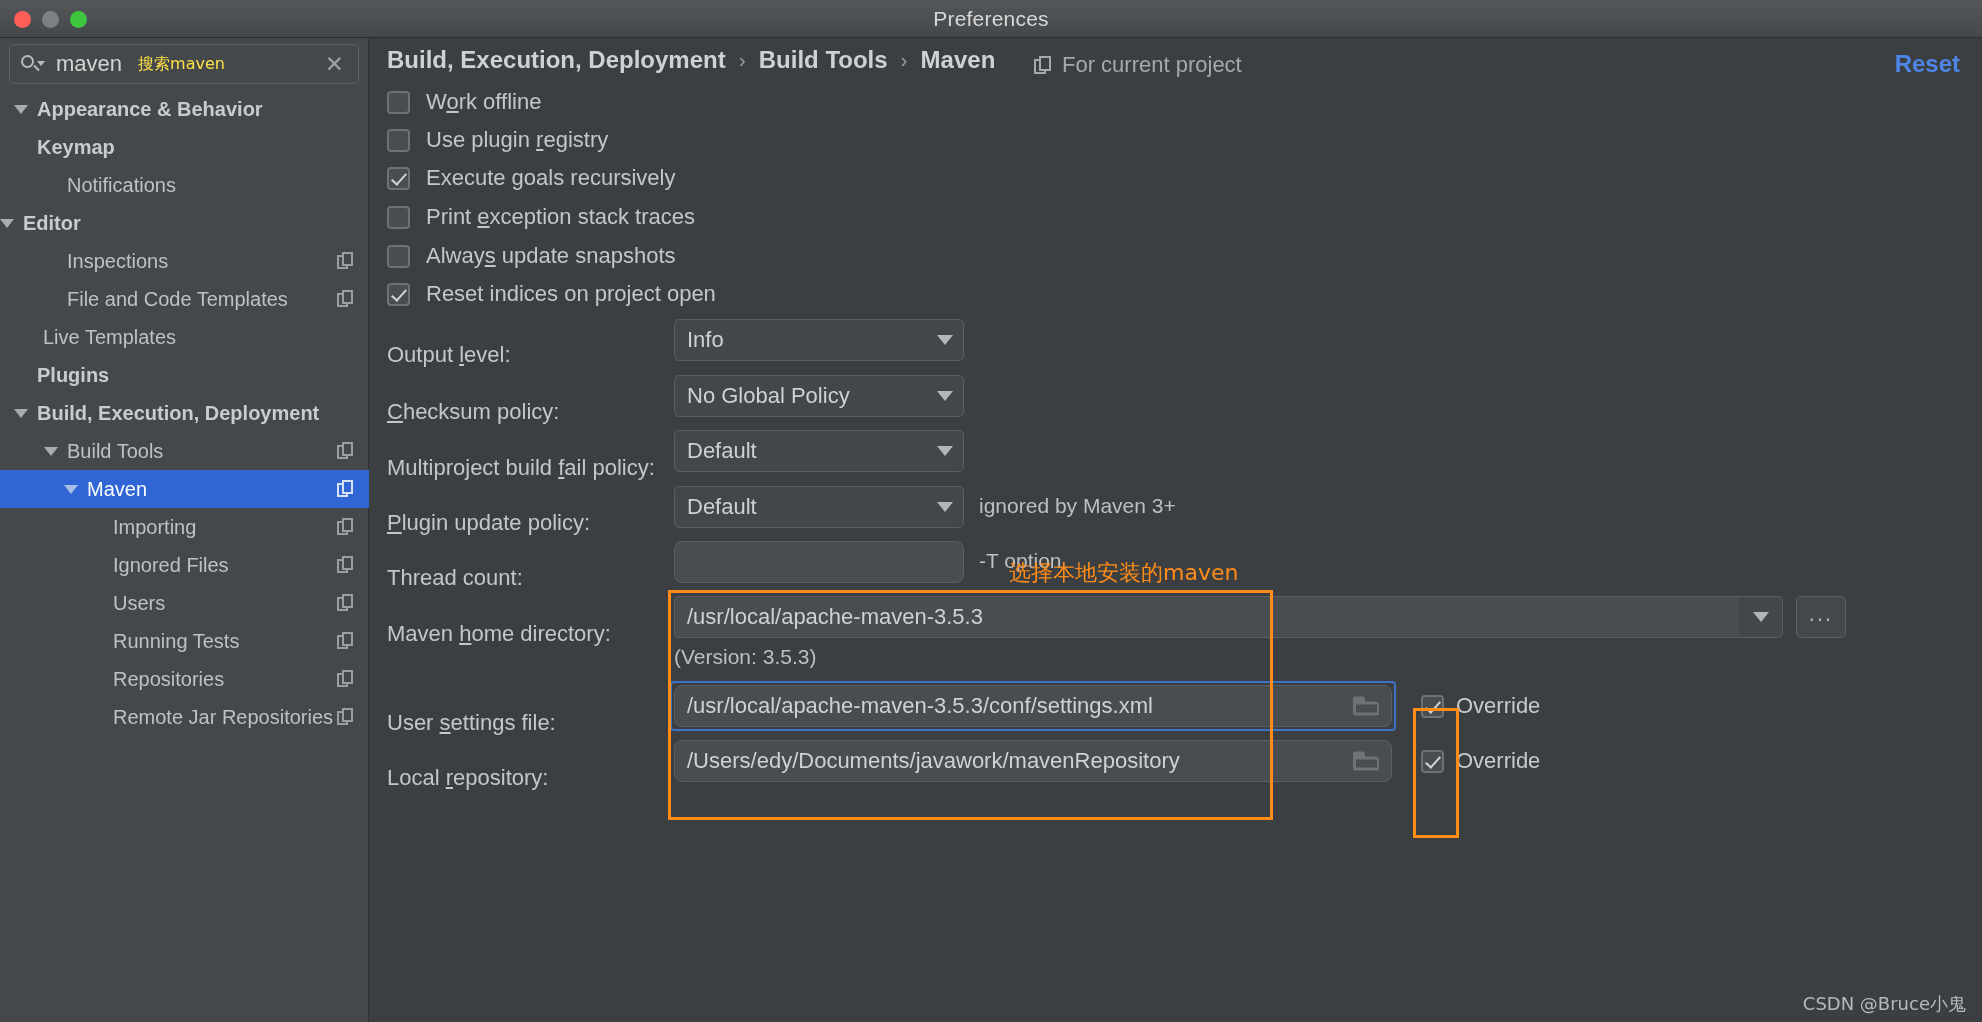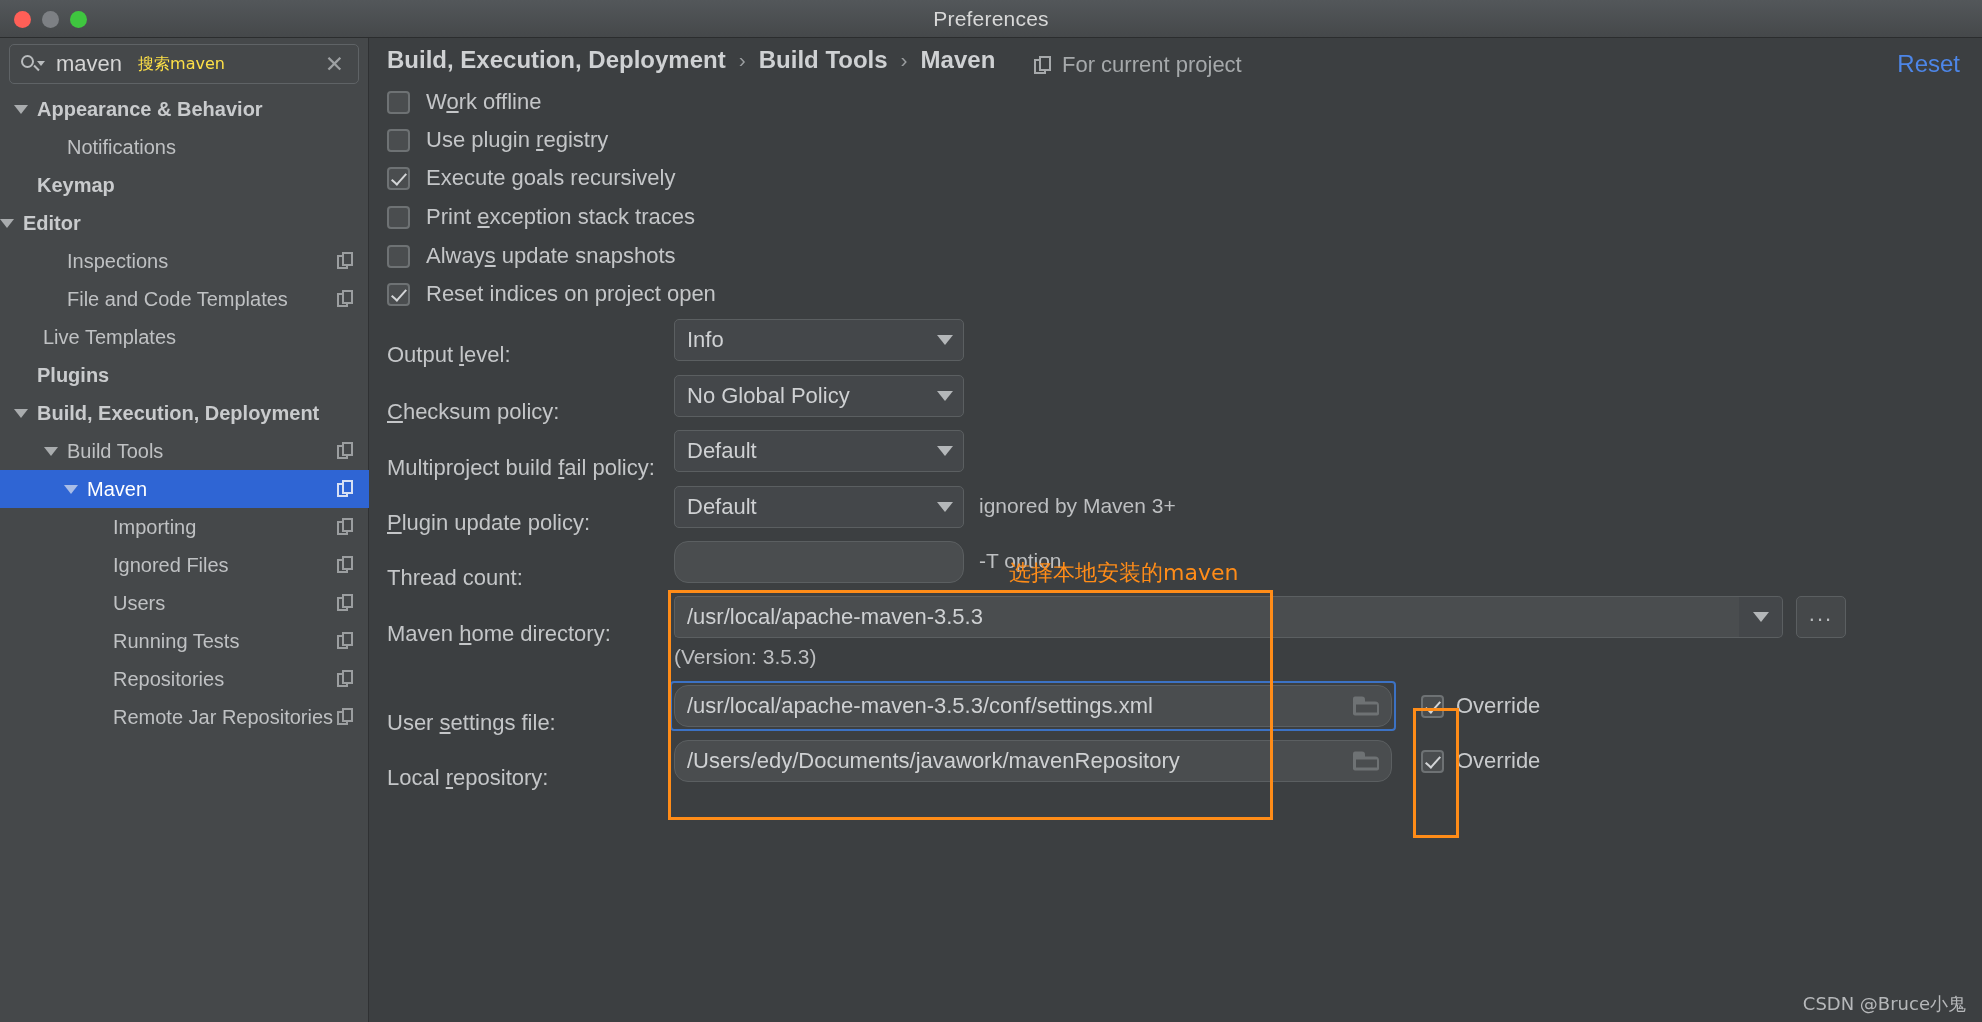--- a/index.html
+++ b/index.html
@@ -121,21 +121,21 @@
     position: absolute; left: 665px; top: 14px;
     display: flex; align-items: center; gap: 9px;
     color: #a6a9ab; font-size: 22px; white-space: nowrap;
   }
   .forproj .copy2 { position: relative; width: 19px; height: 19px; }
   .forproj .copy2 i { position: absolute; display: block; border: 2px solid #a6a9ab; }
   .forproj .copy2 i.a { left: 0; top: 3px; width: 12px; height: 15px; }
   .forproj .copy2 i.b { left: 5px; top: 0; width: 12px; height: 15px; background: #3c3f41; }
   .reset {
     position: absolute; right: 22px; top: 12px;
-    color: #4d86e8; font-size: 24px; font-weight: normal; cursor: pointer;
+    color: #4d86e8; font-size: 24px; font-weight: bold; cursor: pointer;
   }
 
   
   .cbrow {
     position: absolute; left: 18px; display: flex; align-items: center;
     height: 32px; white-space: nowrap;
   }
   .cbox {
     width: 23px; height: 23px; flex: none;
     border: 2px solid #6e7274; border-radius: 4px;
@@ -161,21 +161,21 @@
     display: flex; align-items: center; padding: 0 10px 0 12px;
   }
   .combo .val { color: #cfd1d3; font-size: 22px; white-space: nowrap; }
   .combo .caret {
     margin-left: auto; width: 0; height: 0;
     border-left: 8px solid transparent; border-right: 8px solid transparent;
     border-top: 10px solid #b4b7b9;
   }
   .txtfield {
     position: absolute; height: 42px;
-    background: #4a4d4f; border: 1px solid #5b5f61; border-radius: 14px;
+    background: #4a4d4f; border: 1px solid #5b5f61; border-radius: 8px;
     display: flex; align-items: center; padding: 0 10px 0 12px;
   }
   .txtfield .val { color: #cfd1d3; font-size: 22px; white-space: nowrap; }
   .hint { position: absolute; color: #bdbfc1; font-size: 21px; white-space: nowrap; }
   .zhnote {
     position: absolute; color: #ff8c18; font-size: 22px; white-space: nowrap;
     font-family: "DejaVu Sans", "Liberation Sans", sans-serif;
   }
 
   .folder-ico {
@@ -255,27 +255,27 @@
         <span class="search-val">maven</span>
         <span class="search-note">搜索maven</span>
         <span class="search-clear">✕</span>
       </div>
     </div>
     <div class="tree" id="tree">
         <div class="tnode bold" style="padding-left: 14px;">
           <span class="arrow"></span>
           <span>Appearance &amp; Behavior</span>
         </div>
+        <div class="tnode bold" style="padding-left: 14px;">
+          <span class="arrow blank"></span>
+          <span>Keymap</span>
+        </div>
         <div class="tnode" style="padding-left: 44px;">
           <span class="arrow blank"></span>
           <span>Notifications</span>
-        </div>
-        <div class="tnode bold" style="padding-left: 14px;">
-          <span class="arrow blank"></span>
-          <span>Keymap</span>
         </div>
         <div class="tnode bold" style="">
           <span class="arrow"></span>
           <span>Editor</span>
         </div>
         <div class="tnode" style="padding-left: 44px;">
           <span class="arrow blank"></span>
           <span>Inspections</span>
           <span class="copy-ico">
             <i class="a"></i>

